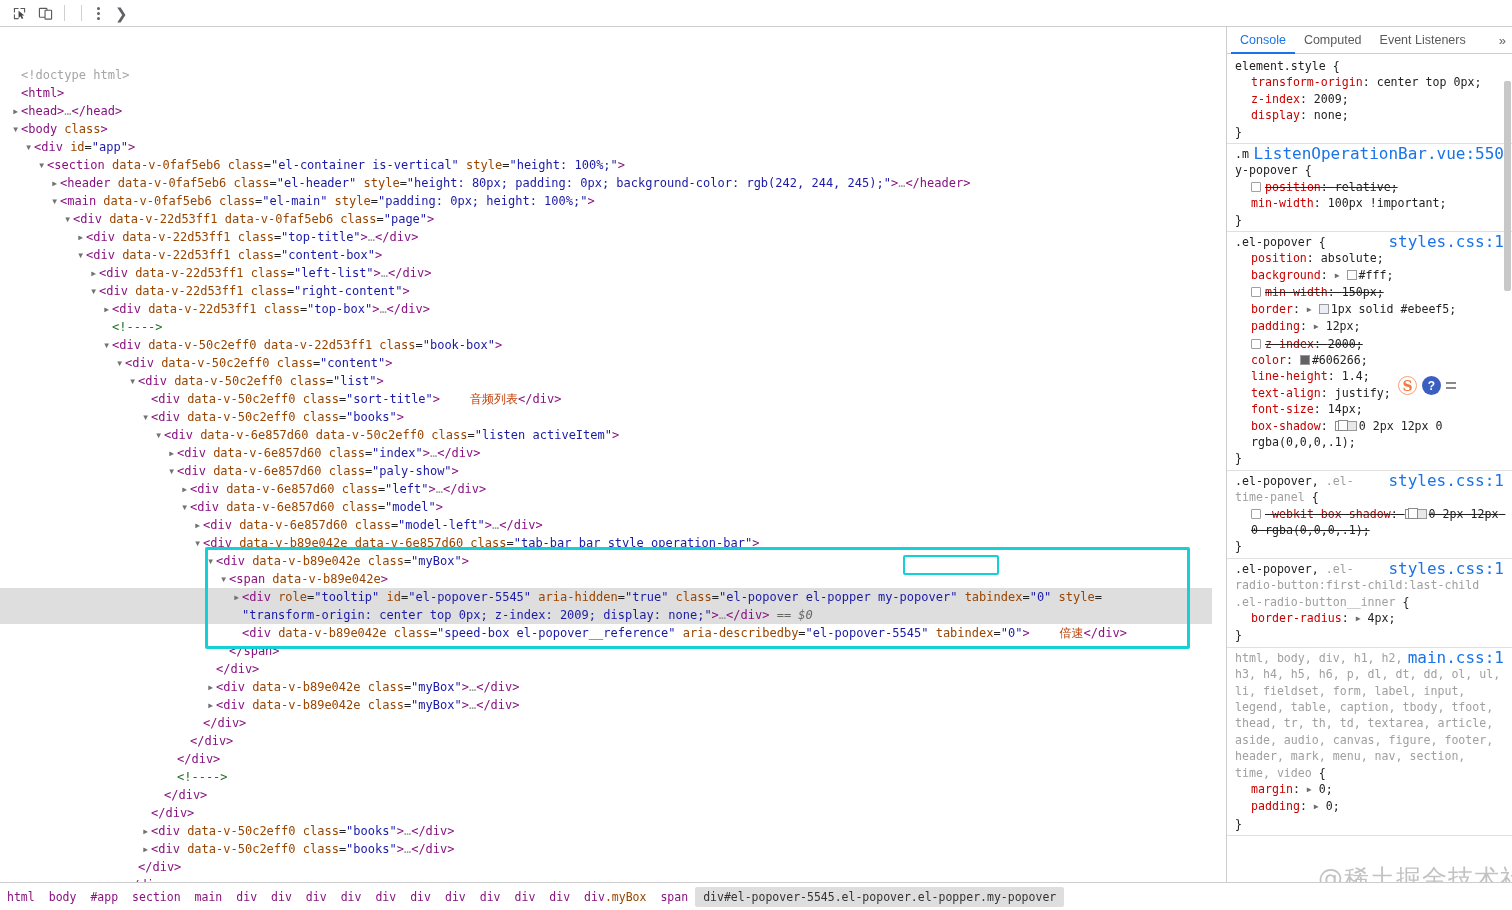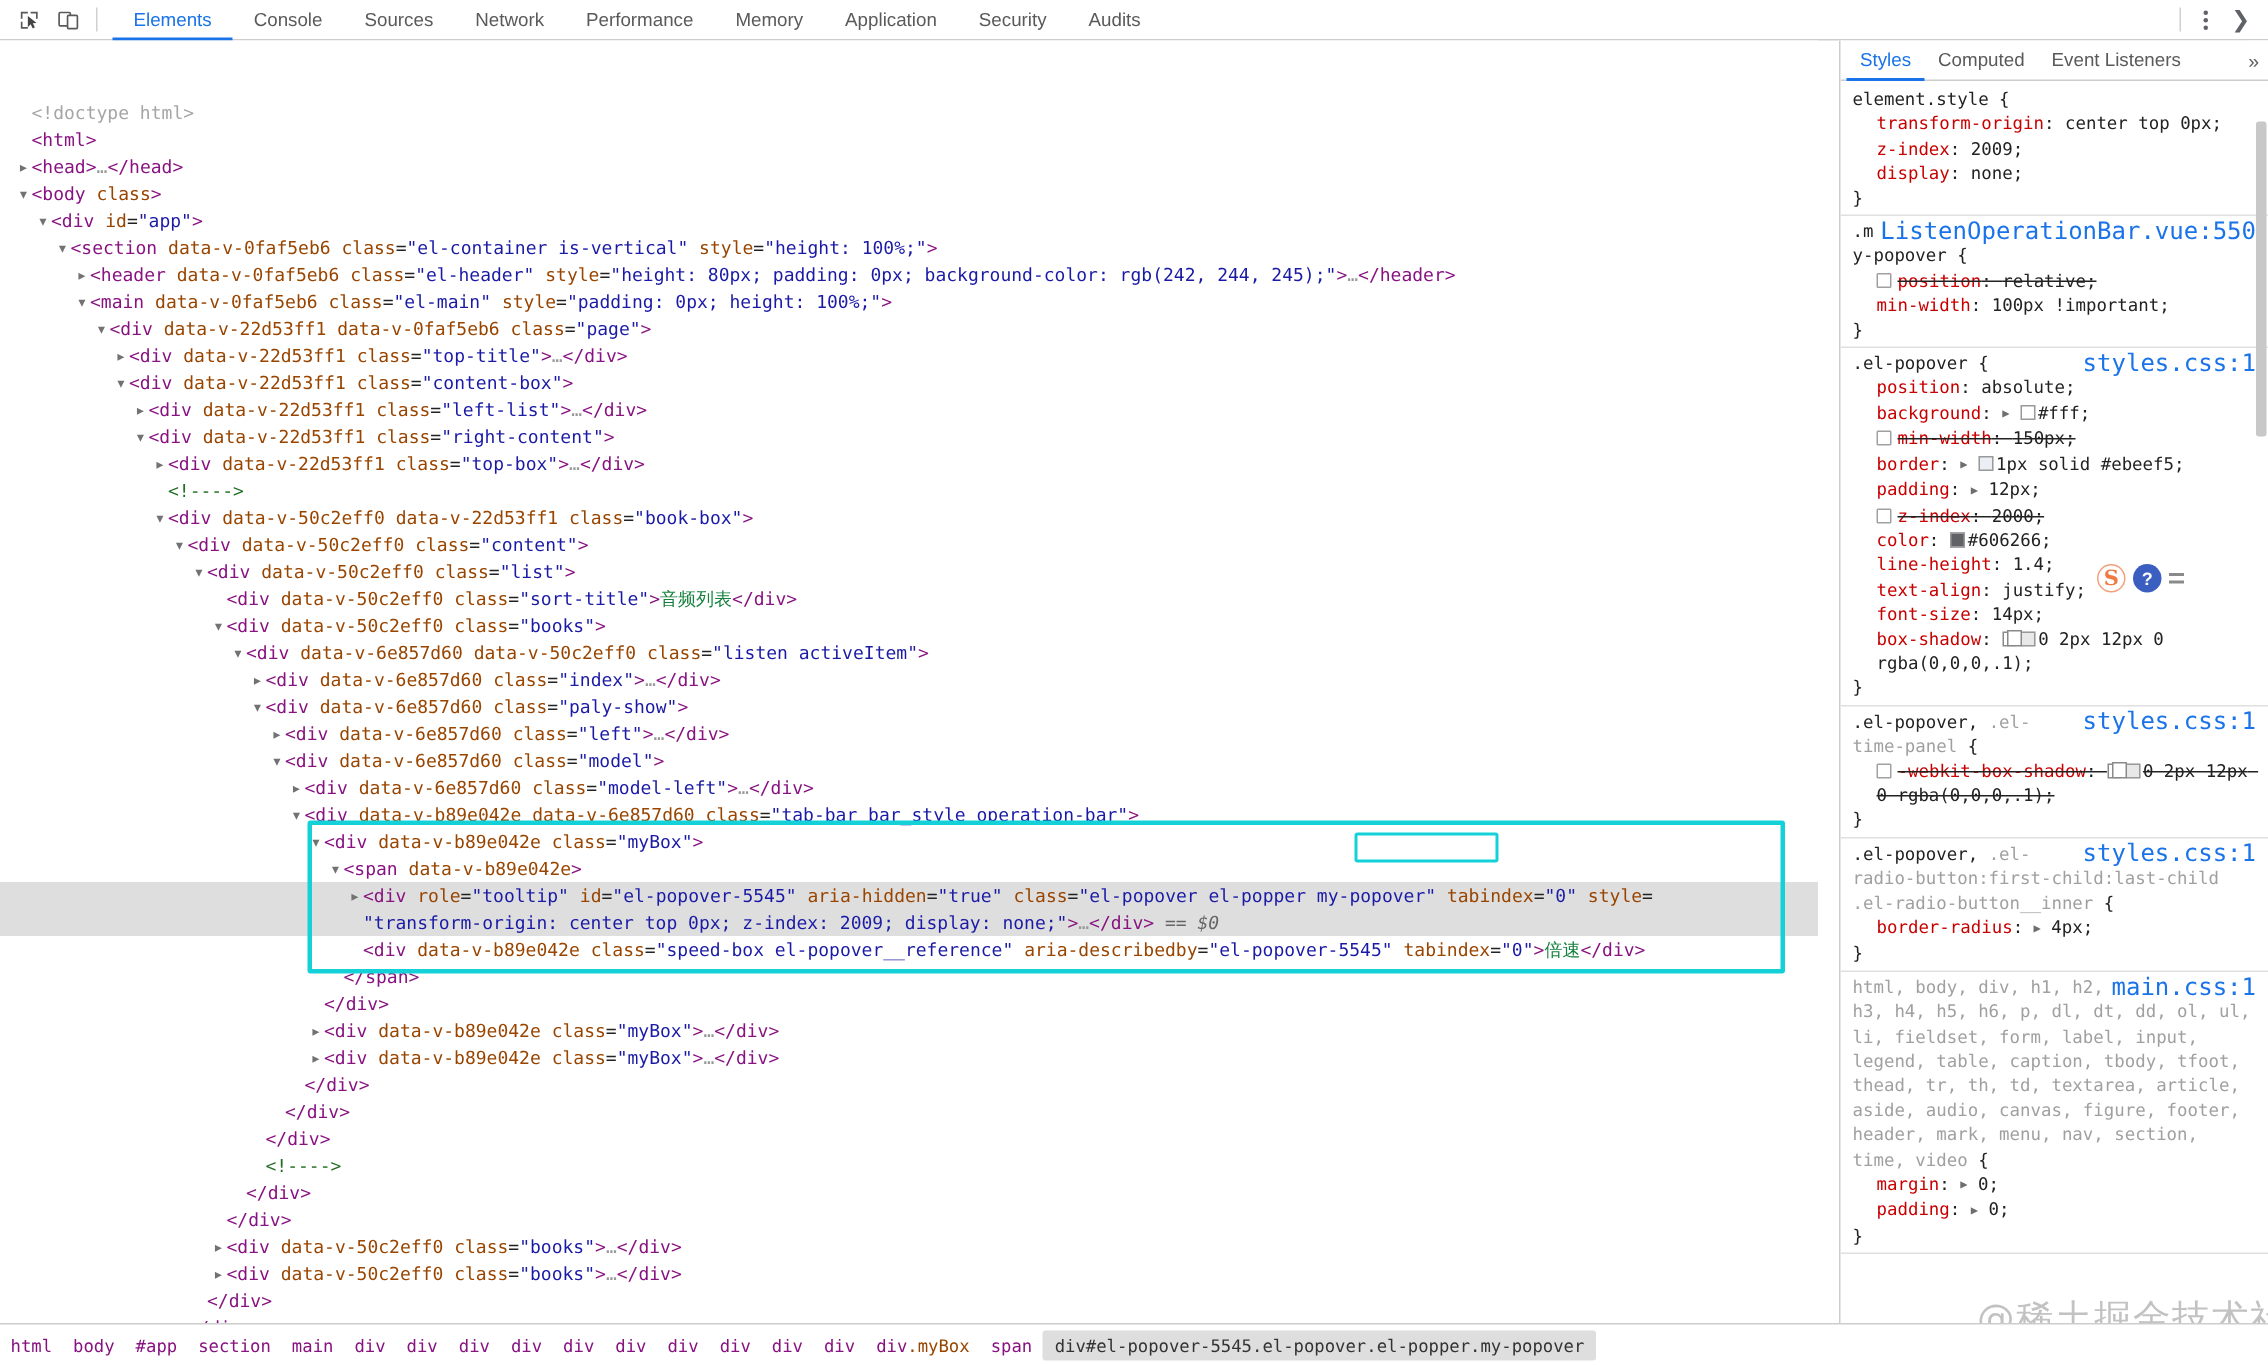--- a/index.html
+++ b/index.html
@@ -41,21 +41,21 @@
     font-size: 12px; line-height: 18px;
     white-space: pre; color: #222;
   }
   .dom-inner { padding: 3px 0 0 0; }
   .line { height: 18px; position: relative; padding-left: 4px; }
   .line.sel { background: #dedede; }
   .tw { color: #881280; }        
   .at { color: #994500; }        
   .av { color: #1a1aa6; }        
   .pk { color: #a5a5a5; }        
-  .tx { color: #15803d; }           
+  .tx { color: #c2410c; margin-left: 30px; }           
   .cm { color: #236e25; }        
   .el { color: #999; }
   .dollar { color: #666; font-style: italic; }
   .arrow { color: #727272; display: inline-block; width: 9px; }
   .arrow.open::before { content: "\25BE"; }
   .arrow.closed::before { content: "\25B8"; }
   .arrow.none::before { content: " "; }
 
   .hl-box {
     position: absolute; left: 205px; top: 547px; width: 985px; height: 102px;
@@ -205,31 +205,20 @@
         </svg>
       </div>
       <div class="tb-icon">
         <svg width="15" height="15" viewBox="0 0 16 16">
           <rect x="1.5" y="2.5" width="8" height="9.5" rx="0.8" fill="none" stroke="#5a5a5a" stroke-width="1.2"></rect>
           <rect x="7.5" y="4.5" width="7" height="9.5" rx="0.8" fill="#fff" stroke="#5a5a5a" stroke-width="1.2"></rect>
         </svg>
       </div>
       <div class="tb-sep"></div>
     </div>
-    <div class="tabs">
-        <div class="tab active">Elements</div>
-        <div class="tab">Console</div>
-        <div class="tab">Sources</div>
-        <div class="tab">Network</div>
-        <div class="tab">Performance</div>
-        <div class="tab">Memory</div>
-        <div class="tab">Application</div>
-        <div class="tab">Security</div>
-        <div class="tab">Audits</div>
-      </div>
     <div class="tb-right">
       <div class="tb-sep"></div>
       <div class="dots">
           <i></i>
           <i></i>
           <i></i>
         </div>
       <div class="chev">❯</div>
     </div>
   </div>
@@ -241,21 +230,21 @@
   <div class="hl-inline"></div>
 
   <div class="dom-scroll">
     <div class="up">▲</div>
     <div class="thumb"></div>
     <div class="down">▼</div>
   </div>
 
   <div class="styles-pane">
     <div class="st-tabs">
-        <div class="st-tab active">Styles</div>
+        <div class="st-tab active">Console</div>
         <div class="st-tab">Computed</div>
         <div class="st-tab">Event Listeners</div>
         <div class="st-more">»</div>
       </div>
     <div class="css-body"><div class="rule"><span class="sel-name">element.style</span><span class="sel-name"> {</span><span class="indent1"><span class="prop">transform-origin</span><span class="val">: </span><span class="val">center top 0px;</span></span><span class="indent1"><span class="prop">z-index</span><span class="val">: </span><span class="val">2009;</span></span><span class="indent1"><span class="prop">display</span><span class="val">: </span><span class="val">none;</span></span><span style="display: block;">}</span></div><div class="rule"><span class="origin">ListenOperationBar.vue:550</span><span class="sel-name">.my-popover</span><span class="sel-name"> {</span><span class="indent1 strike"><span class="cbx"></span><span class="prop">position</span><span class="val">: </span><span class="val">relative;</span></span><span class="indent1"><span class="prop">min-width</span><span class="val">: </span><span class="val">100px !important;</span></span><span style="display: block;">}</span></div><div class="rule"><span class="origin">styles.css:1</span><span class="sel-name">.el-popover</span><span class="sel-name"> {</span><span class="indent1"><span class="prop">position</span><span class="val">: </span><span class="val">absolute;</span></span><span class="indent1"><span class="prop">background</span><span class="val">: </span><span class="tri">▶</span> <span class="swatch" style="background:#ffffff"></span><span class="val">#fff;</span></span><span class="indent1 strike"><span class="cbx"></span><span class="prop">min-width</span><span class="val">: </span><span class="val">150px;</span></span><span class="indent1"><span class="prop">border</span><span class="val">: </span><span class="tri">▶</span> <span class="swatch" style="background:#ebeef5"></span><span class="val">1px solid #ebeef5;</span></span><span class="indent1"><span class="prop">padding</span><span class="val">: </span><span class="tri">▶</span> <span class="val">12px;</span></span><span class="indent1 strike"><span class="cbx"></span><span class="prop">z-index</span><span class="val">: </span><span class="val">2000;</span></span><span class="indent1"><span class="prop">color</span><span class="val">: </span><span class="swatch" style="background:#606266"></span><span class="val">#606266;</span></span><span class="indent1"><span class="prop">line-height</span><span class="val">: </span><span class="val">1.4;</span></span><span class="indent1"><span class="prop">text-align</span><span class="val">: </span><span class="val">justify;</span></span><span class="indent1"><span class="prop">font-size</span><span class="val">: </span><span class="val">14px;</span></span><span class="indent1"><span class="prop">box-shadow</span><span class="val">: </span><span class="copy-ic"></span><span class="swatch" style="background:#e8e8e8"></span><span class="val">0 2px 12px 0 rgba(0,0,0,.1);</span></span><span style="display: block;">}</span></div><div class="rule"><span class="origin">styles.css:1</span><span class="sel-name">.el-popover, </span><span class="sel-dim">.el-time-panel</span><span class="sel-name"> {</span><span class="indent1 strike"><span class="cbx"></span><span class="prop">-webkit-box-shadow</span><span class="val">: </span><span class="copy-ic"></span><span class="swatch" style="background:#e8e8e8"></span><span class="val">0 2px 12px 0 rgba(0,0,0,.1);</span></span><span style="display: block;">}</span></div><div class="rule"><span class="origin">styles.css:1</span><span class="sel-name">.el-popover, </span><span class="sel-dim">.el-radio-button:first-child:last-child .el-radio-button__inner</span><span class="sel-name"> {</span><span class="indent1"><span class="prop">border-radius</span><span class="val">: </span><span class="tri">▶</span> <span class="val">4px;</span></span><span style="display: block;">}</span></div><div class="rule"><span class="origin">main.css:1</span><span class="sel-name"></span><span class="sel-dim">html, body, div, h1, h2, h3, h4, h5, h6, p, dl, dt, dd, ol, ul, li, fieldset, form, label, input, legend, table, caption, tbody, tfoot, thead, tr, th, td, textarea, article, aside, audio, canvas, figure, footer, header, mark, menu, nav, section, time, video</span><span class="sel-name"> {</span><span class="indent1"><span class="prop">margin</span><span class="val">: </span><span class="tri">▶</span> <span class="val">0;</span></span><span class="indent1"><span class="prop">padding</span><span class="val">: </span><span class="tri">▶</span> <span class="val">0;</span></span><span style="display: block;">}</span></div></div>
     <div class="st-scroll">
       <div class="st-thumb"></div>
     </div>
   </div>
 

